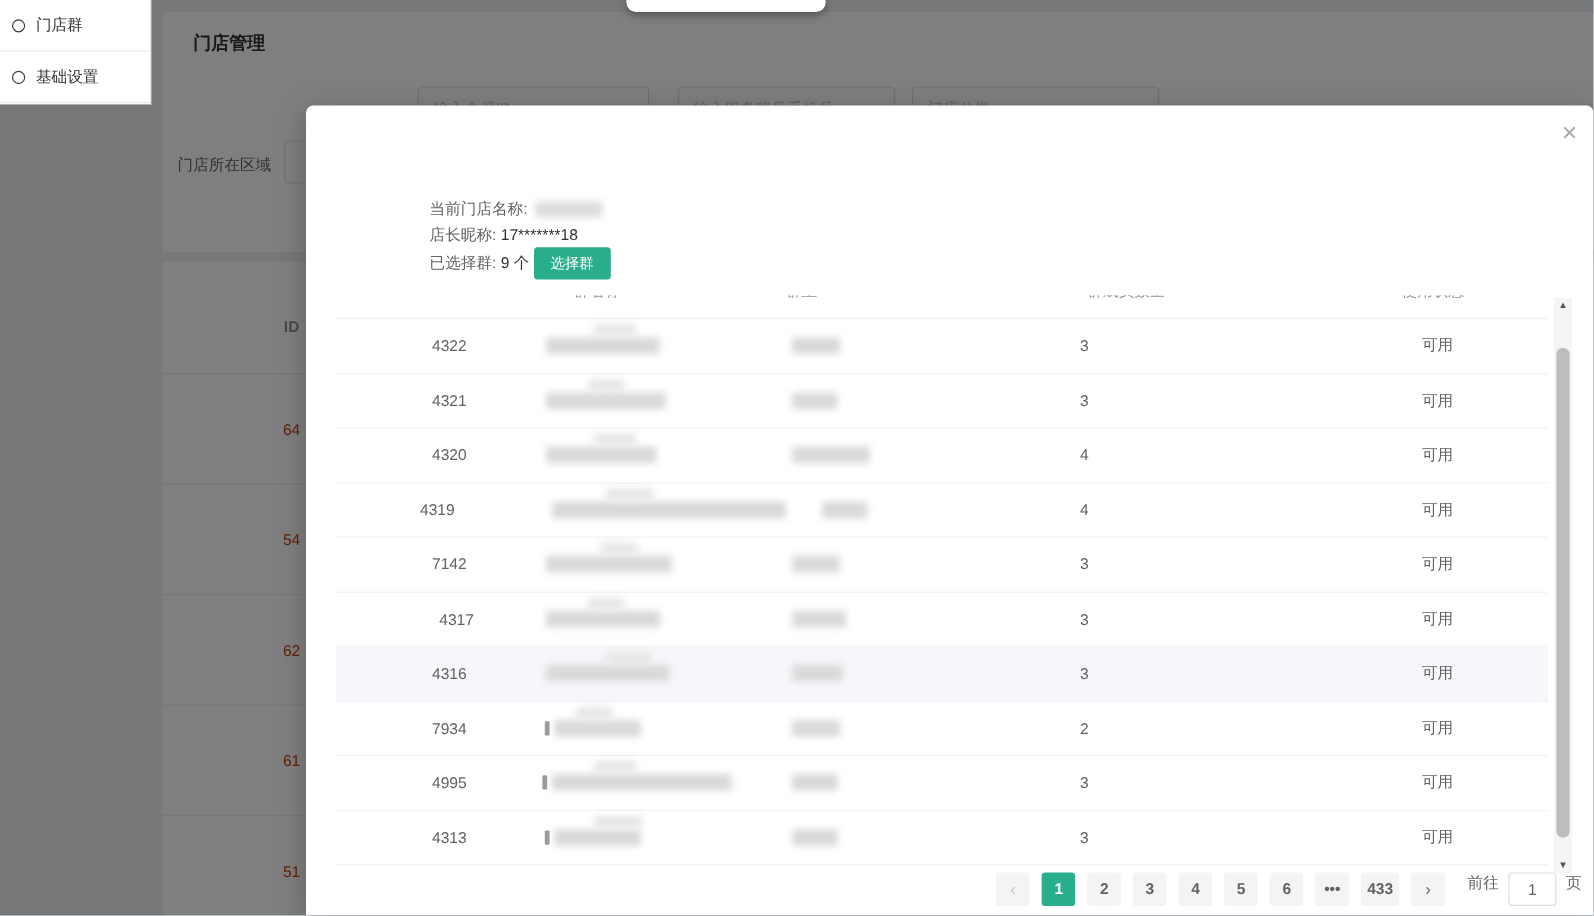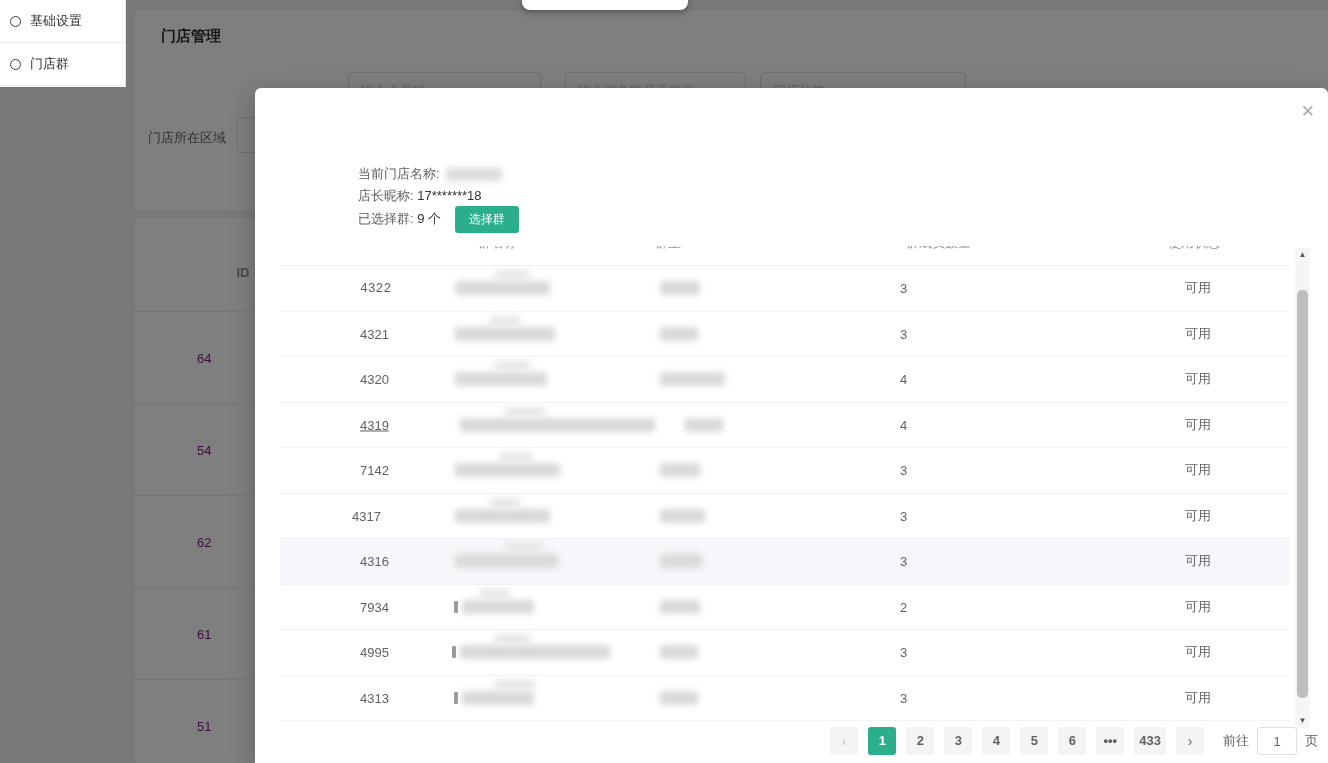--- a/index.html
+++ b/index.html
@@ -16,22 +16,22 @@
   .f-input{position:absolute;top:62px;height:36px;border:1px solid #dcdfe6;border-radius:4px;background:#fff;
            font-size:13px;color:#303133;padding:0 12px;outline:none}
   .f-input::placeholder{color:#c0c4cc}
   .region-label{position:absolute;left:13px;top:119px;font-size:13px;color:#606266}
   .region-select{position:absolute;left:102px;top:107px;width:170px;height:36px;border:1px solid #dcdfe6;
                  border-radius:4px;background:#fff}
   .bg-thead{position:absolute;left:0;right:0;top:0;height:94px;border-bottom:1px solid #ebeef5}
   .bg-thead span{position:absolute;left:78px;width:60px;top:47px;text-align:center;font-size:13px;
                  font-weight:bold;color:#909399}
   .bg-row{position:absolute;left:0;right:0;height:92px;border-bottom:1px solid #ebeef5}
-  .bg-row span{position:absolute;left:62px;width:60px;top:50%;transform:translateY(-50%);
-               text-align:left;font-size:13px;color:#701a75}
+  .bg-row span{position:absolute;left:78px;width:60px;top:50%;transform:translateY(-50%);
+               text-align:center;font-size:13px;color:#c2410c}
 
   
   .mask{position:absolute;inset:0;background:rgba(0,0,0,.5);z-index:10}
 
   
   #sidebar{position:absolute;left:0;top:0;width:126px;height:87px;background:#fff;
            border-right:1px solid #e4e7ed;z-index:20}
   .side-item{height:43px;display:flex;align-items:center;gap:9px;padding-left:10px;
              border-bottom:1px solid #ececec;font-size:13px;color:#303133;cursor:pointer}
   .ring{width:11px;height:11px;border:1.6px solid #3a3d42;border-radius:50%;flex:0 0 auto}
@@ -41,21 +41,21 @@
 
   
   #modal{position:absolute;left:255px;top:88px;width:1073px;height:675px;background:#fff;
          border-radius:6px 6px 0 0;box-shadow:0 6px 24px rgba(0,0,0,.25);z-index:30}
   .m-title{position:absolute;top:20px;left:0;width:100%;text-align:center;font-size:16px;color:#303133}
   .m-close{position:absolute;top:15px;right:13px;font-size:17px;line-height:17px;color:#a8abb2;cursor:pointer}
   .m-info{position:absolute;left:103px;top:75px;font-size:13px;color:#606266;line-height:21.5px}
   .m-info .val{color:#303133}
   .iblur{display:inline-block;vertical-align:middle;width:56px;height:13px;background:#dcdcdc;
          filter:blur(3px);border-radius:2px;margin-left:6px}
-  .btn-select{display:inline-block;margin-left:10px;background:var(--accent);color:#fff;font-size:12px;
+  .btn-select{display:inline-block;background:var(--accent);color:#fff;font-size:12px;
               padding:5px 14px;border-radius:3px;border:none;cursor:pointer;vertical-align:middle}
 
   #m-table{position:absolute;left:25px;top:158px;width:1010px}
   .m-thead{position:relative;height:20px;overflow:hidden;border-bottom:1px solid #ebeef5}
   .m-thead span{position:absolute;top:-12px;font-size:13px;color:#909399;white-space:nowrap}
   .mrow{position:relative;height:45.5px;border-bottom:1px solid #f0f2f5;font-size:13px;color:#606266}
   .mrow.hl{background:#f5f7fa}
   .mcell{position:absolute;top:50%;transform:translateY(-50%);white-space:nowrap}
   .nblur{position:absolute;height:14px;top:50%;transform:translateY(-50%);background:#d9d9d9;
          filter:blur(3px);border-radius:2px}
@@ -67,21 +67,21 @@
   .sb-arrow{position:absolute;left:0;width:15px;height:14px;text-align:center;font-size:8px;color:#555;
             line-height:14px;cursor:pointer}
   .sb-thumb{position:absolute;left:2px;width:11px;top:42px;height:408px;background:#bdbdbd;border-radius:5px;cursor:pointer}
 
   #m-pager{position:absolute;right:10px;top:639px;height:28px;display:flex;align-items:center}
   .pg{min-width:28px;height:28px;line-height:28px;text-align:center;background:#f4f4f5;color:#606266;
       border-radius:3px;font-size:13px;font-weight:bold;margin:0 5px;padding:0 5px;cursor:pointer}
   .pg.active{background:var(--accent);color:#fff}
   .pg.disabled{color:#c0c4cc;cursor:default}
   .pg.arrow{font-size:14px;font-weight:normal}
-  .goto{display:flex;align-items:center;gap:8px;font-size:13px;color:#606266;margin-left:14px}
+  .goto{display:flex;align-items:flex-start;gap:8px;font-size:13px;color:#606266;margin-left:14px}
   .goto input{width:40px;height:28px;border:1px solid #dcdfe6;border-radius:3px;text-align:center;
               font-size:13px;color:#606266;outline:none}
 </style>
 </head>
 <body>
 
 <div class="canvas">
 
   <div class="panel" id="filter-panel">
     <div class="title-green-bar"></div>
@@ -114,25 +114,25 @@
           <span>51</span>
         </div>
       </div>
   </div>
 
   <div class="mask"></div>
 
   <div id="sidebar">
     <div class="side-item">
       <span class="ring"></span>
-      <span>基础设置</span>
+      <span>门店群</span>
     </div>
     <div class="side-item">
       <span class="ring"></span>
-      <span>门店群</span>
+      <span>基础设置</span>
     </div>
   </div>
 
   <div id="top-float"></div>
 
   <div id="modal">
     <div class="m-close">✕</div>
 
     <div class="m-info">
       <div>
@@ -152,21 +152,21 @@
     <div id="m-table">
       <div class="m-thead" id="m-thead">
           <span style="left: 80px;">ID</span>
           <span style="left: 198px;">群名称</span>
           <span style="left: 375px;">群主</span>
           <span style="left: 626px;">群成员数量</span>
           <span style="left: 888px;">使用状态</span>
         </div>
       <div id="m-rows">
           <div class="mrow">
-            <span class="mcell" style="left: 80px; font-family: Liberation Mono, monospace;">4322</span>
+            <span class="mcell" style="left: 80px;">4322</span>
             <div class="nblur" style="left: 175px; width: 95px;"></div>
             <div class="nblur2" style="left: 215px; width: 35px;"></div>
             <div class="nblur" style="left: 380px; width: 40px;"></div>
             <span class="mcell" style="left: 620px;">3</span>
             <span class="mcell" style="left: 905px;">可用</span>
           </div>
           <div class="mrow">
             <span class="mcell" style="left: 80px;">4321</span>
             <div class="nblur" style="left: 175px; width: 100px;"></div>
             <div class="nblur2" style="left: 210px; width: 30px;"></div>
@@ -176,37 +176,37 @@
           </div>
           <div class="mrow">
             <span class="mcell" style="left: 80px;">4320</span>
             <div class="nblur" style="left: 175px; width: 92px;"></div>
             <div class="nblur2" style="left: 215px; width: 35px;"></div>
             <div class="nblur" style="left: 380px; width: 65px;"></div>
             <span class="mcell" style="left: 620px;">4</span>
             <span class="mcell" style="left: 905px;">可用</span>
           </div>
           <div class="mrow">
-            <span class="mcell" style="left: 80px; text-decoration: underline;">4319</span>
+            <span class="mcell" style="left: 70px;">4319</span>
             <div class="nblur" style="left: 180px; width: 195px;"></div>
             <div class="nblur2" style="left: 225px; width: 40px;"></div>
             <div class="nblur" style="left: 405px; width: 38px;"></div>
             <span class="mcell" style="left: 620px;">4</span>
             <span class="mcell" style="left: 905px;">可用</span>
           </div>
           <div class="mrow">
             <span class="mcell" style="left: 80px;">7142</span>
             <div class="nblur" style="left: 175px; width: 105px;"></div>
             <div class="nblur2" style="left: 220px; width: 32px;"></div>
             <div class="nblur" style="left: 380px; width: 40px;"></div>
             <span class="mcell" style="left: 620px;">3</span>
             <span class="mcell" style="left: 905px;">可用</span>
           </div>
           <div class="mrow">
-            <span class="mcell" style="left: 72px;">4317</span>
+            <span class="mcell" style="left: 86px;">4317</span>
             <div class="nblur" style="left: 175px; width: 95px;"></div>
             <div class="nblur2" style="left: 210px; width: 30px;"></div>
             <div class="nblur" style="left: 380px; width: 45px;"></div>
             <span class="mcell" style="left: 620px;">3</span>
             <span class="mcell" style="left: 905px;">可用</span>
           </div>
           <div class="mrow hl">
             <span class="mcell" style="left: 80px;">4316</span>
             <div class="nblur" style="left: 175px; width: 103px;"></div>
             <div class="nblur2" style="left: 225px; width: 38px;"></div>

